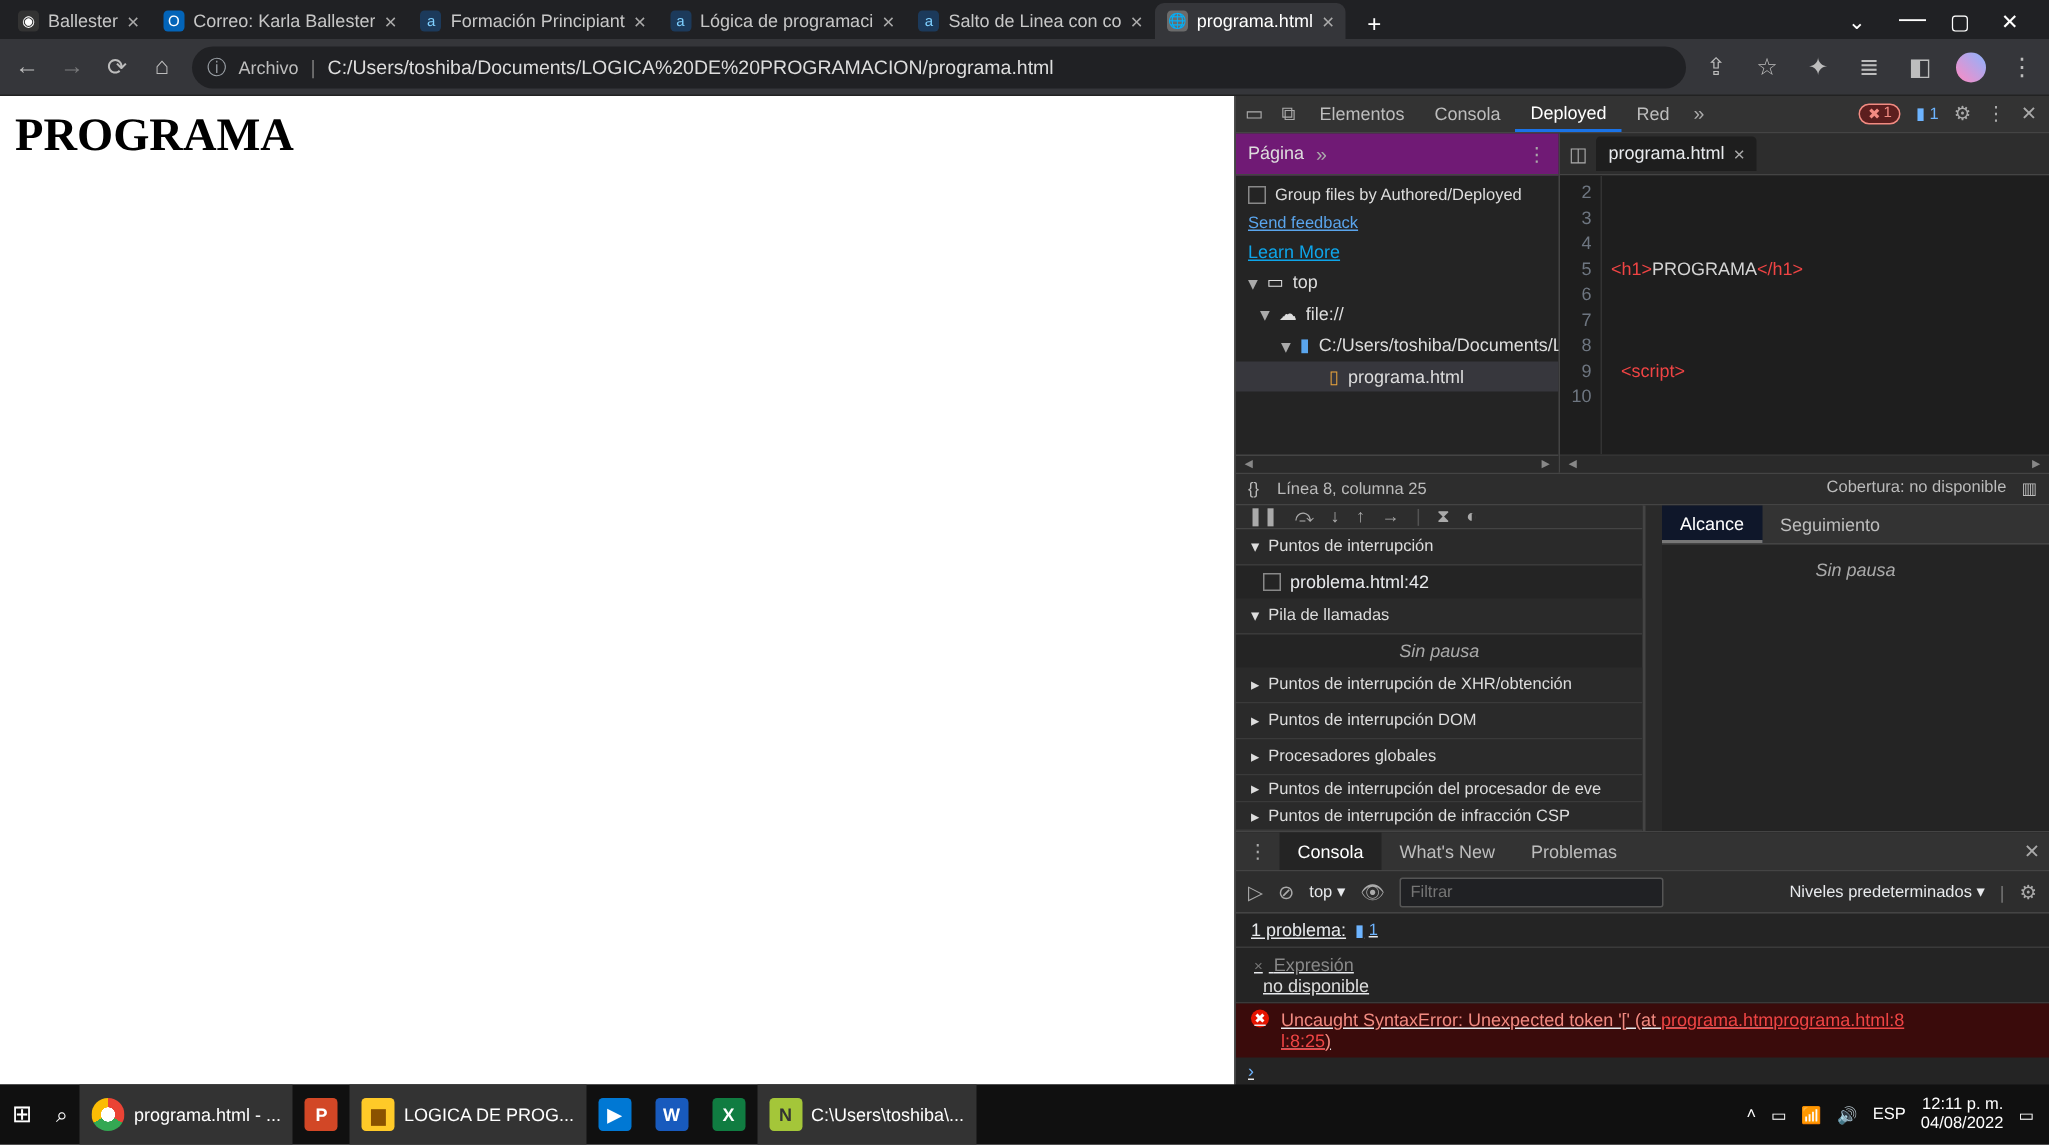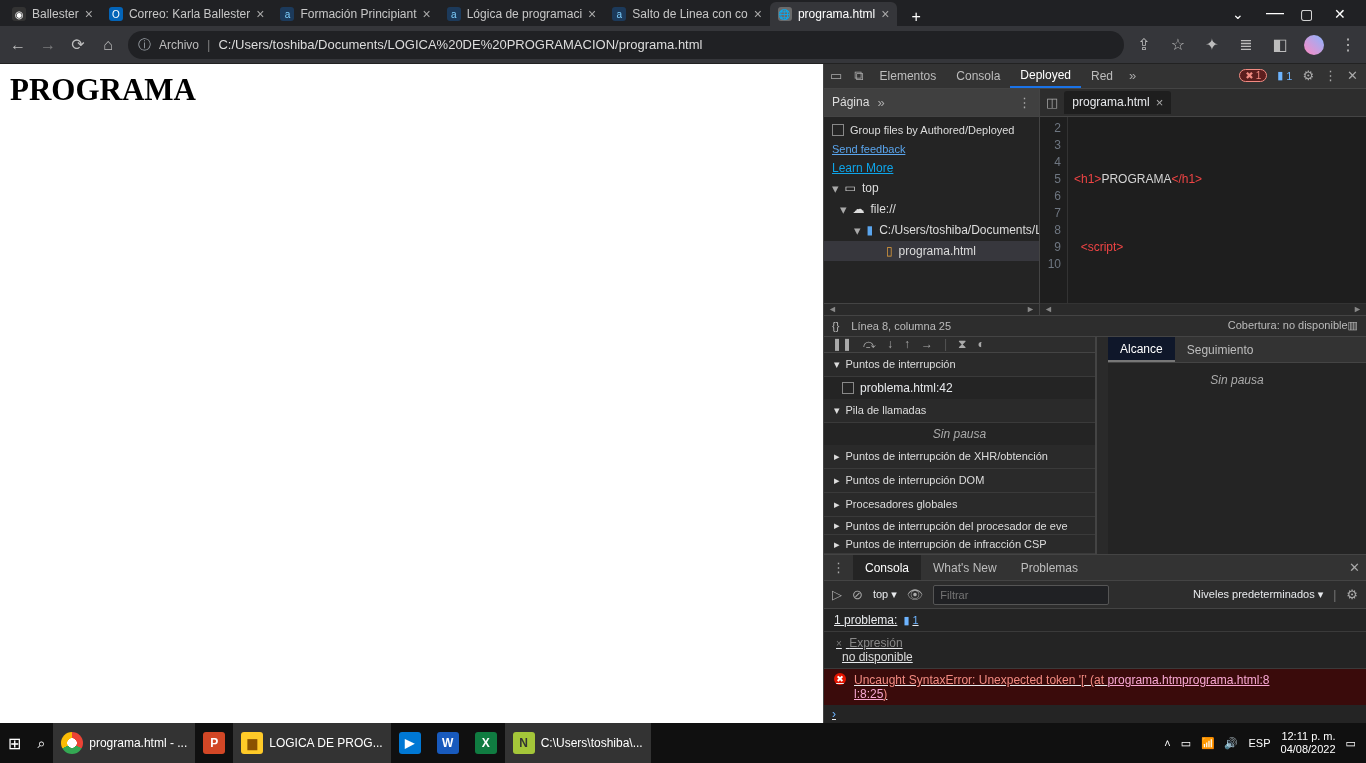--- a/index.html
+++ b/index.html
@@ -39,21 +39,21 @@
 .dt-tab { padding: 0 10px; height: 100%; display: flex; align-items: center; color: #bdbdbd; }
 .dt-tab.active { color: #fff; border-bottom: 2px solid #1a73e8; }
 .dt-right { margin-left: auto; display: flex; align-items: center; gap: 10px; padding-right: 8px; }
 .pill-err { background: #5c1e1e; color: #f28b82; border: 1px solid #f28b82; border-radius: 8px; padding: 0 5px; font-size: 10px; display: inline-flex; align-items: center; gap: 2px; }
 .pill-blue { color: #6db4ff; display: inline-flex; align-items: center; gap: 3px; font-size: 11px; }
 .sm-icon { color: #aaa; font-size: 13px; }
 
 
 .dt-middle { display: flex; height: 227px; border-bottom: 1px solid #444; }
 .dt-nav { width: 216px; border-right: 1px solid #444; display: flex; flex-direction: column; }
-.dt-nav-head { height: 28px; display: flex; align-items: center; border-bottom: 1px solid #444; padding: 0 8px; gap: 8px; color: #ddd; font-size: 12px; background: #404040; }
+.dt-nav-head { height: 28px; display: flex; align-items: center; border-bottom: 1px solid #444; padding: 0 8px; gap: 8px; color: #ddd; font-size: 12px; background: #701a75; }
 .dt-nav-body { flex: 1; font-size: 12px; color: #ddd; padding: 4px 0; }
 .dt-nav-line { display: flex; align-items: center; gap: 6px; padding: 3px 8px; white-space: nowrap; overflow: hidden; }
 .link { color: #0ea5e9; text-decoration: underline; }
 .link2 { color: #5aa5ed; text-decoration: underline; font-size: 11px; }
 .chk { width: 12px; height: 12px; border: 1px solid #888; display: inline-block; }
 .tree-indent1 { padding-left: 16px; }
 .tree-indent2 { padding-left: 30px; }
 .tree-indent4 { padding-left: 62px; }
 .file-sel { background: #37373d; }
 .dt-nav-scroll { height: 12px; background: #2a2a2a; border-top: 1px solid #444; position: relative; }
@@ -66,21 +66,21 @@
 .gutter { width: 28px; background: #1e1e1e; color: #6e7681; text-align: right; padding: 3px 6px 0 0; line-height: 17px; border-right: 1px solid #333; }
 .code-lines { padding: 3px 0 0 6px; line-height: 17px; white-space: pre; }
 .tok-tag { color: #ef4444; }
 .tok-def { color: #d4d4d4; }
 .err-dot { color: #fff; background: #e51400; border-radius: 50%; width: 12px; height: 12px; display: inline-flex; align-items: center; justify-content: center; font-size: 9px; }
 .code-scroll { height: 12px; background: #2a2a2a; border-top: 1px solid #333; position: relative; }
 .code-scroll .arrow { position: absolute; font-size: 9px; color: #888; top: 0; }
 
 
 .dt-status { height: 24px; display: flex; align-items: center; padding: 0 8px; gap: 12px; color: #bbb; font-size: 11px; border-bottom: 1px solid #444; background: #2d2d2d; }
-.dt-status .right { margin-left: auto; display: flex; }
+.dt-status .right { margin-left: auto; display: flex; gap: 10px; }
 
 
 .dt-debug { display: flex; height: 218px; border-bottom: 1px solid #444; }
 .dt-debug-left { width: 272px; border-right: 1px solid #444; display: flex; flex-direction: column; overflow: hidden; }
 .dbg-toolbar { height: 26px; display: flex; align-items: center; gap: 11px; padding: 0 8px; border-bottom: 1px solid #444; color: #aaa; background: #2d2d2d; }
 .dbg-section { padding: 5px 10px; background: #2a2a2a; border-bottom: 1px solid #3a3a3a; display: flex; align-items: center; gap: 6px; font-size: 11px; color: #ddd; }
 .dbg-item { padding: 4px 18px; display: flex; align-items: center; gap: 6px; font-size: 12px; }
 .center { justify-content: center; font-style: italic; color: #aaa; }
 .dt-debug-right { flex: 1; display: flex; flex-direction: column; }
 .scope-tabs { height: 26px; display: flex; align-items: stretch; border-bottom: 1px solid #444; background: #333333; }
@@ -94,21 +94,21 @@
 .drawer-tabs { height: 26px; display: flex; align-items: center; border-bottom: 1px solid #444; background: #333333; padding-right: 6px; }
 .drawer-tab { padding: 0 12px; height: 100%; display: flex; align-items: center; color: #bdbdbd; font-size: 12px; }
 .drawer-tab.active { background: #242424; color: #fff; }
 .drawer-filter { height: 28px; display: flex; align-items: center; gap: 10px; padding: 0 8px; border-bottom: 1px solid #444; background: #2d2d2d; }
 .filter-input { flex: 0 0 176px; background: #202124; border: 1px solid #555; height: 20px; border-radius: 2px; color: #ccc; padding: 0 6px; font-size: 11px; }
 .drawer-body { flex: 1; font-family: Consolas, monospace; font-size: 12px; overflow: hidden; text-decoration: underline; }
 .problem-row { padding: 4px 10px; border-bottom: 1px solid #3a3a3a; display: flex; align-items: center; gap: 6px; }
 .expr-block { padding: 4px 12px; color: #888; border-bottom: 1px solid #3a3a3a; }
 .expr-block .val { color: #ddd; padding-left: 6px; }
 .err-row { background: #3a0b0b; padding: 4px 10px; color: #f28b82; display: flex; gap: 8px; align-items: flex-start; }
-.err-row .src { color: #f9a8d4; text-decoration: underline; }
+.err-row .src { color: #ef4444; text-decoration: underline; }
 .prompt { color: #6db4ff; padding: 2px 8px; }
 
 
 .taskbar { height: 40px; background: #101010; display: flex; align-items: center; position: absolute; bottom: 0; left: 0; right: 0; }
 .tb-item { height: 40px; display: flex; align-items: center; padding: 0 8px; color: #fff; font-size: 12px; gap: 6px; }
 .tb-item.active { background: #333; }
 .tb-icon { width: 22px; height: 22px; display: inline-flex; align-items: center; justify-content: center; border-radius: 3px; font-size: 12px; font-weight: bold; }
 .tray { margin-left: auto; display: flex; align-items: center; gap: 10px; padding: 0 10px; color: #fff; font-size: 11px; }
 .clock { text-align: right; line-height: 13px; }
 </style>

